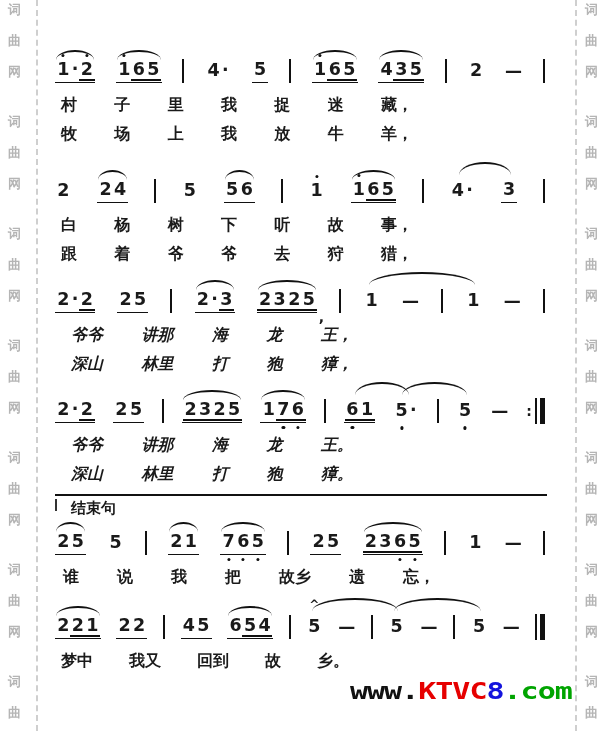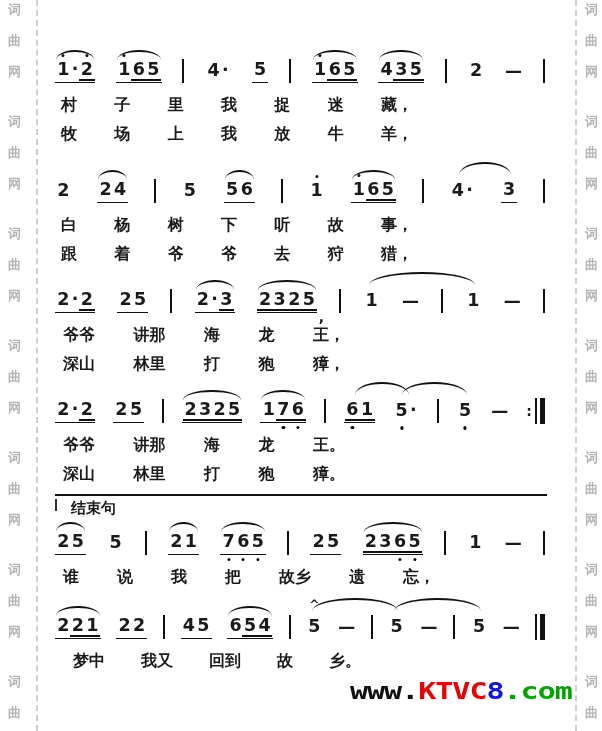--- a/index.html
+++ b/index.html
@@ -38,23 +38,23 @@
   .repdots{font-weight:bold;font-size:14px;margin-right:1px;}
   .bl{display:block;height:26px;}
   .thin{width:2px;background:#111;}
   .thick{width:5px;background:#111;}
   .tie{position:absolute;top:2px;height:11px;border-top:2px solid #111;
     border-radius:50% 50% 0 0/100% 100% 0 0;}
   .lyrics{display:flex;justify-content:space-between;margin-top:9px;font-weight:bold;font-size:16px;line-height:20px;}
   .lyrics + .lyrics{margin-top:9px;}
   .syl{white-space:nowrap;}
   .sys1 .lyrics,.sys2 .lyrics{width:352px;margin-left:6px;}
-  .sys3 .lyrics,.sys4 .lyrics{width:282px;margin-left:8px;}
+  .sys3 .lyrics,.sys4 .lyrics{width:282px;margin-left:16px;font-style:italic;}
   .sys5 .lyrics{width:372px;margin-left:8px;}
-  .sys6 .lyrics{width:288px;margin-left:18px;}
+  .sys6 .lyrics{width:288px;margin-left:6px;}
   
   .ending-block{position:absolute;left:55px;width:492px;top:494px;border-top:2.5px solid #111;}
   .ending-tick{position:absolute;left:0;top:3px;width:2px;height:12px;background:#333;}
   .ending-label{display:inline-block;margin:3px 0 0 16px;font-weight:bold;font-size:15px;}
   
   #logo{position:absolute;left:350px;top:681px;
     font-family:"DejaVu Sans Mono",monospace;font-weight:bold;font-size:30px;line-height:26px;
     letter-spacing:-1px;transform:scaleY(0.78);transform-origin:left top;white-space:nowrap;}
 </style>
 </head>

